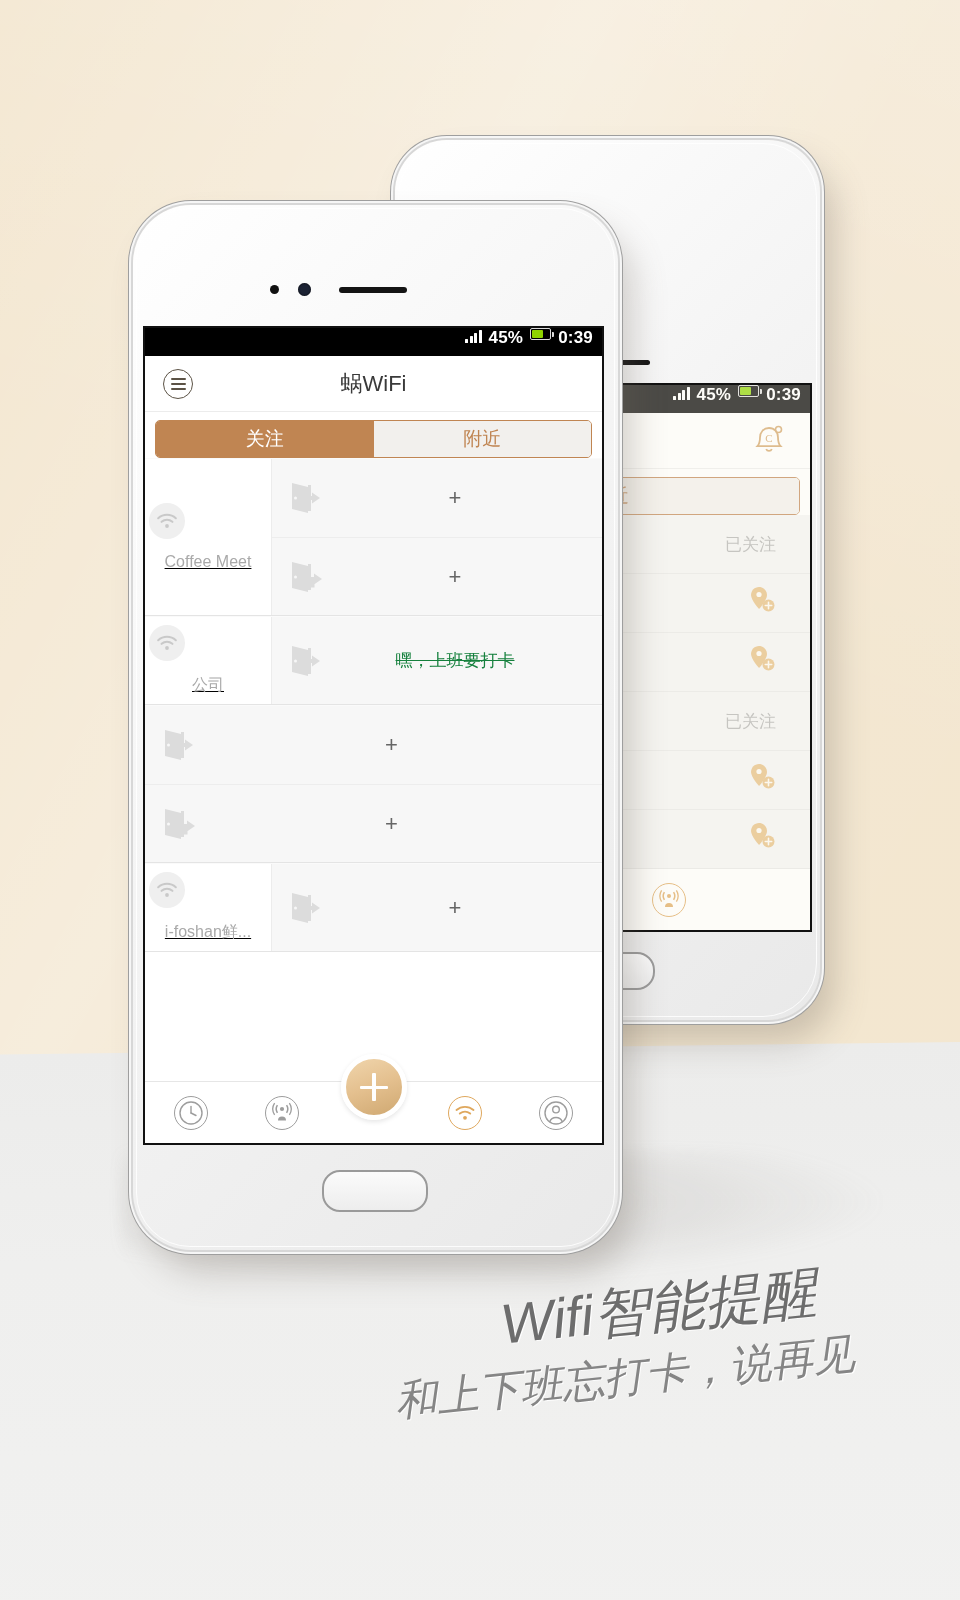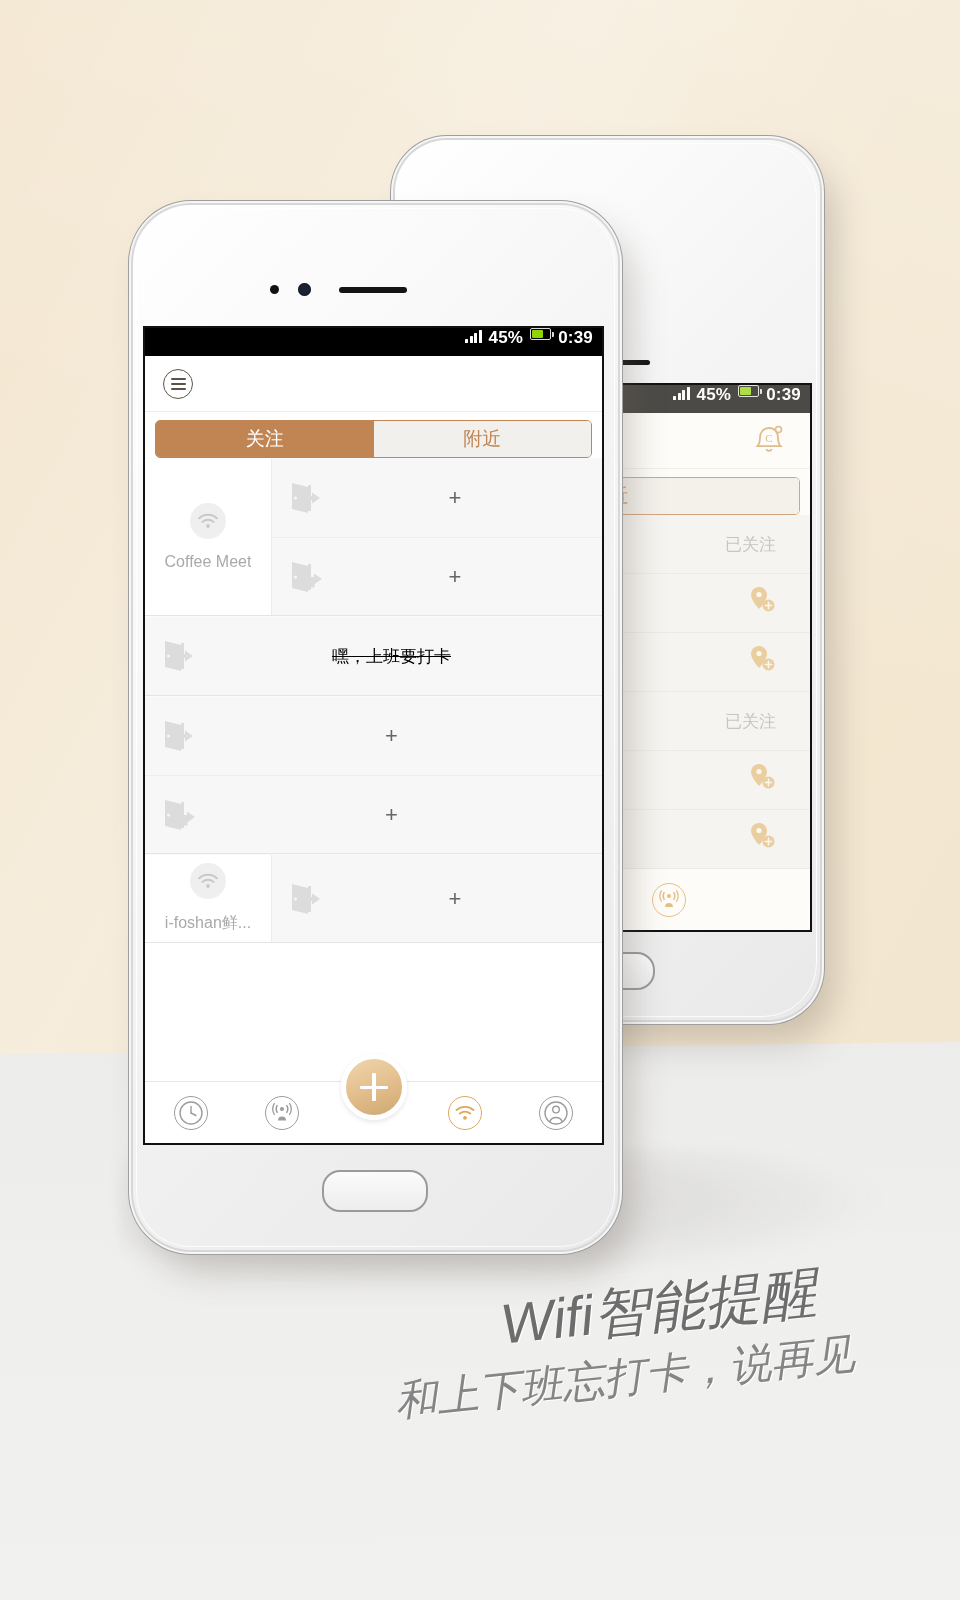--- a/index.html
+++ b/index.html
@@ -142,43 +142,44 @@
 
   
   .listwrap { background:#f6f6f6; }
   .wifi-row {
     display:flex; background:#fff; border-bottom:1px solid #e4e4e4;
     border-top:1px solid #fafafa;
   }
   .wifi-left {
     width:127px; flex:0 0 127px; background:#fff;
     border-right:1px solid #ececec;
-    display:flex; flex-direction:column; align-items:center; justify-content:center;
+    display:flex; flex-direction:column; justify-content:center;
     padding:8px 4px;
+    text-decoration:underline;
   }
   .wifi-badge {
     width:36px; height:36px; border-radius:50%; background:#efefef;
     display:flex; align-items:center; justify-content:center; margin-bottom:14px;
   }
   .wifi-name {
     font-size:16px; color:#a9a9a9; text-align:center;
     max-width:118px; white-space:nowrap; overflow:hidden;
   }
   .wifi-right { flex:1; display:flex; flex-direction:column; }
   .rule {
     flex:1; min-height:78px; display:flex; align-items:center;
     background:#f7f7f7;
   }
   .rule + .rule { border-top:1px solid #ededed; }
   .rule .door { width:66px; flex:0 0 66px; display:flex; justify-content:center; align-items:center; }
   .rule .ruletext {
     flex:1; text-align:center; font-size:17px; color:#555; padding-right:30px;
   }
   .rule .ruletext.plus { font-size:22px; color:#666; }
-  .rule .ruletext.struck { text-decoration:line-through; color:#000000; }
+  .rule .ruletext.struck { text-decoration:line-through; color:#15803d; }
 
   
   .bottomnav {
     height:62px; background:#fff; border-top:1px solid #e6e6e6;
     display:flex; align-items:center; position:relative;
   }
   .navbtn { flex:1; display:flex; align-items:center; justify-content:center; }
   .nav-circle {
     width:34px; height:34px; border-radius:50%;
     border:1.6px solid #9d9d9d;
@@ -379,20 +380,21 @@
           </span>
         <span>0:39</span>
       </div>
 
       <div class="appbar">
         <div class="menu-ic">
             <b></b>
             <b></b>
             <b></b>
           </div>
+        <div class="appbar-title">蜗WiFi</div>
       </div>
 
       <div class="tabs" id="front-tabs">
           <div class="tab active">
             <span>关注</span>
           </div>
           <div class="tab">
             <span>附近</span>
           </div>
         </div>
@@ -428,20 +430,30 @@
                     <rect x="20" y="5" width="3" height="26" fill="#dcdcdc"></rect>
                     <path d="M34 20 L26 14.5 L26 18 L23 18 L23 25 L20 25 L20 28.5 L26.5 28.5 L26.5 22 L26 22 L26 25.5 Z" fill="#dcdcdc"></path>
                     <circle cx="7.5" cy="18" r="1.5" fill="#f7f7f7"></circle>
                   </svg>
                 </div>
                 <div class="ruletext plus">+</div>
               </div>
             </div>
           </div>
           <div class="wifi-row">
+            <div class="wifi-left">
+              <div class="wifi-badge">
+                <svg width="22" height="17" viewBox="0 0 22 17" aria-hidden="true">
+                  <path d="M2.2 5.2 A13 13 0 0 1 19.8 5.2" fill="none" stroke="#c9c9c9" stroke-width="2.1" stroke-linecap="round"></path>
+                  <path d="M5.6 8.8 A8.6 8.6 0 0 1 16.4 8.8" fill="none" stroke="#c9c9c9" stroke-width="2.1" stroke-linecap="round"></path>
+                  <circle cx="11" cy="13" r="1.9" fill="#c9c9c9"></circle>
+                </svg>
+              </div>
+              <div class="wifi-name">公司</div>
+            </div>
             <div class="wifi-right">
               <div class="rule">
                 <div class="door">
                   <svg width="34" height="36" viewBox="0 0 34 36" aria-hidden="true">
                     <path d="M4 3 L20 7 L20 33 L4 29 Z" fill="#dcdcdc"></path>
                     <rect x="20" y="5" width="3" height="26" fill="#dcdcdc"></rect>
                     <path d="M32 18 L24 12.5 L24 16 L18 16 L18 20 L24 20 L24 23.5 Z" fill="#dcdcdc"></path>
                     <circle cx="7.5" cy="18" r="1.5" fill="#f7f7f7"></circle>
                   </svg>
                 </div>

